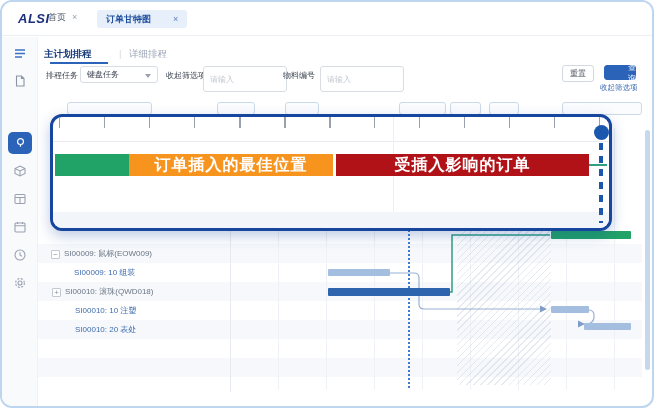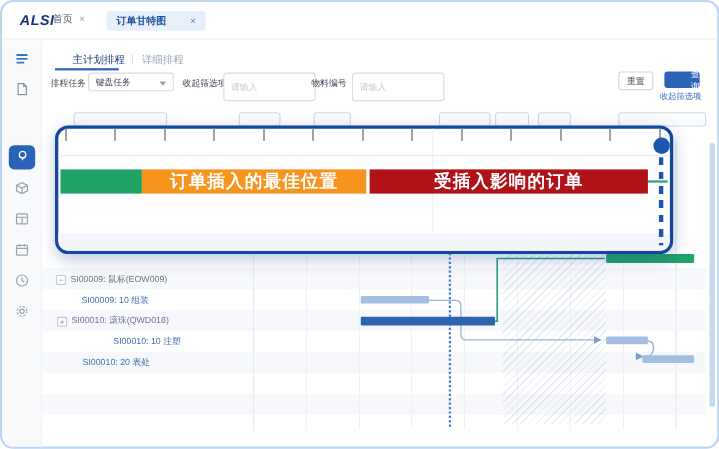--- a/index.html
+++ b/index.html
@@ -20,21 +20,21 @@
   .wtab-active .x { font-size:9px; color:#5f82bf; }
 
   
   .sidebar { position:absolute; left:0; top:35px; width:36px; height:371px; background:#f8fafc; border-right:1px solid #eef1f5; }
   .sicon { position:absolute; left:12px; width:12px; height:12px; }
   .sicon svg { display:block; }
   .sactive { position:absolute; left:6px; top:95px; width:24px; height:22px; background:#2a63b8; border-radius:5px;
              display:flex; align-items:center; justify-content:center; }
 
   
-  .vtab-main { position:absolute; left:64px; top:46px; font-size:9.5px; font-weight:normal; color:#173a7c; }
+  .vtab-main { position:absolute; left:42px; top:46px; font-size:9.5px; font-weight:bold; color:#173a7c; }
   .vtab-underline { position:absolute; left:48px; top:60px; width:58px; height:2px; background:#2a63b8; }
   .vtab-div { position:absolute; left:117px; top:46px; font-size:9.5px; color:#d5dae1; }
   .vtab-detail { position:absolute; left:127px; top:46px; font-size:9.5px; color:#9aa5b5; }
 
   
   .flabel { position:absolute; top:68px; font-size:8px; color:#3c4350; }
   .fselect { position:absolute; left:78px; top:64px; width:78px; height:17px; border:1px solid #d8dce3; border-radius:3px;
              background:#fff; font-size:8px; color:#3c4350; display:flex; align-items:center; padding:0 6px; }
   .fselect .chev { position:absolute; right:6px; top:7px; width:0; height:0;
                    border-left:3px solid transparent; border-right:3px solid transparent; border-top:4px solid #9aa1ad; }
@@ -186,21 +186,21 @@
   <div class="ghost" style="left:487px;width:30px;"></div>
   <div class="ghost" style="left:560px;width:80px;"></div>
 
   <div class="gantt-stripes"></div>
   <div class="gantt-grid"></div>
   <div class="labelcol-border"></div>
 
   <div class="grow group" style="left:49px;top:242px;"><span class="expbox">−</span><span>SI00009: 鼠标(EOW009)</span></div>
   <div class="grow op" style="left:72px;top:261px;"><span>SI00009: 10 组装</span></div>
   <div class="grow group" style="left:50px;top:280px;"><span class="expbox">+</span><span>SI00010: 滚珠(QWD018)</span></div>
-  <div class="grow op" style="left:73px;top:299px;margin-left:28px;"><span>SI00010: 10 注塑</span></div>
+  <div class="grow op" style="left:73px;top:299px;"><span>SI00010: 10 注塑</span></div>
   <div class="grow op" style="left:73px;top:318px;"><span>SI00010: 20 表处</span></div>
 
   <div class="hatch"></div>
   <div class="dotline"></div>
 
   <svg class="abs" style="left:0;top:0;" width="654" height="408" pointer-events="none">
     <polyline points="448,290 450,290 450,233 548,233" fill="none" stroke="#2f9e82" stroke-width="1.5"></polyline>
     <path d="M388,271 H412 Q417,271 417,276 V302 Q417,307 422,307 H538" fill="none" stroke="#9ab1d4" stroke-width="1.2"></path>
     <polygon points="538,303.5 545,307 538,310.5" fill="#7e9dc7"></polygon>
     <path d="M586,308 Q592,308 592,313 V315 Q592,321 585,322" fill="none" stroke="#9ab1d4" stroke-width="1.2"></path>

